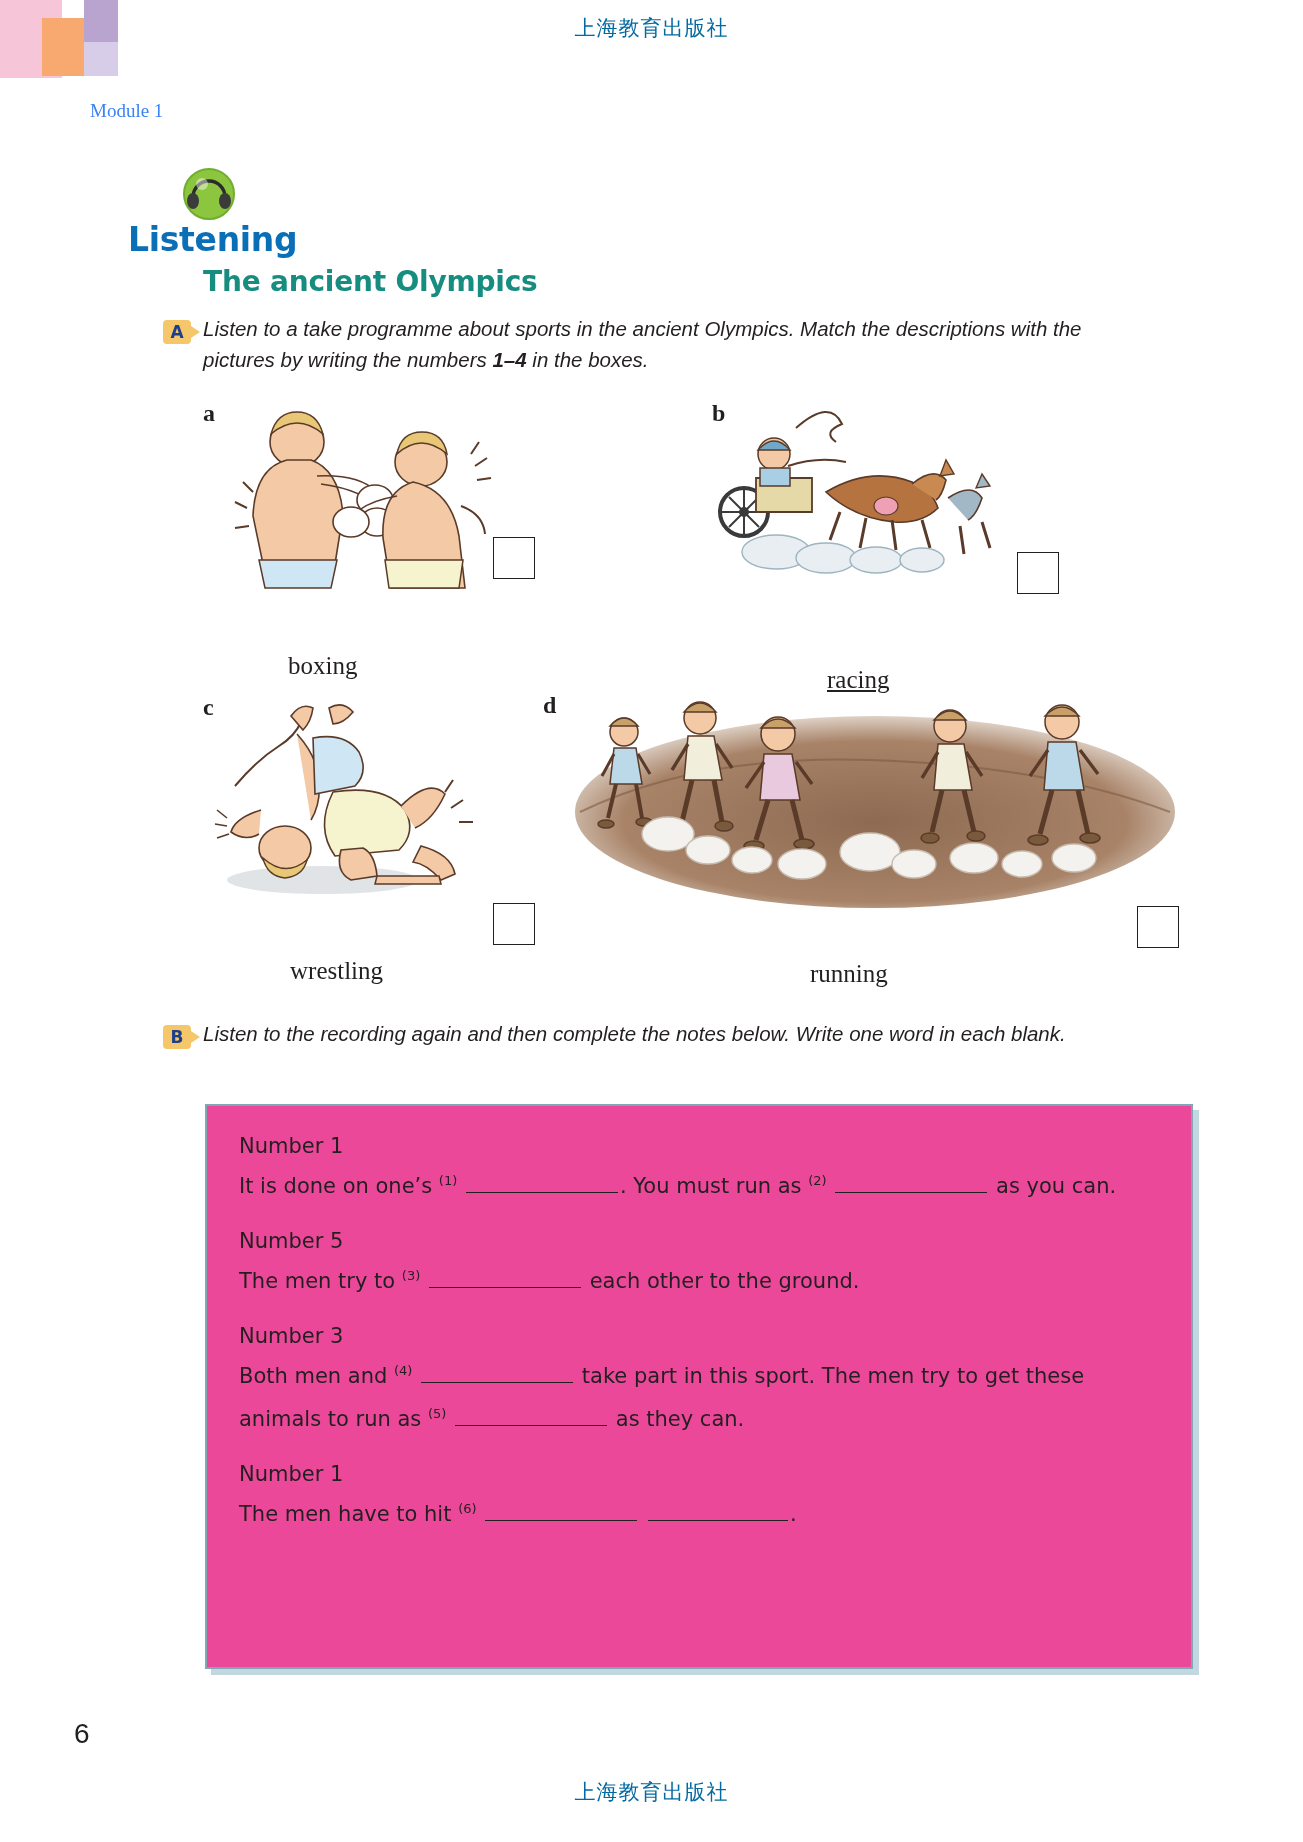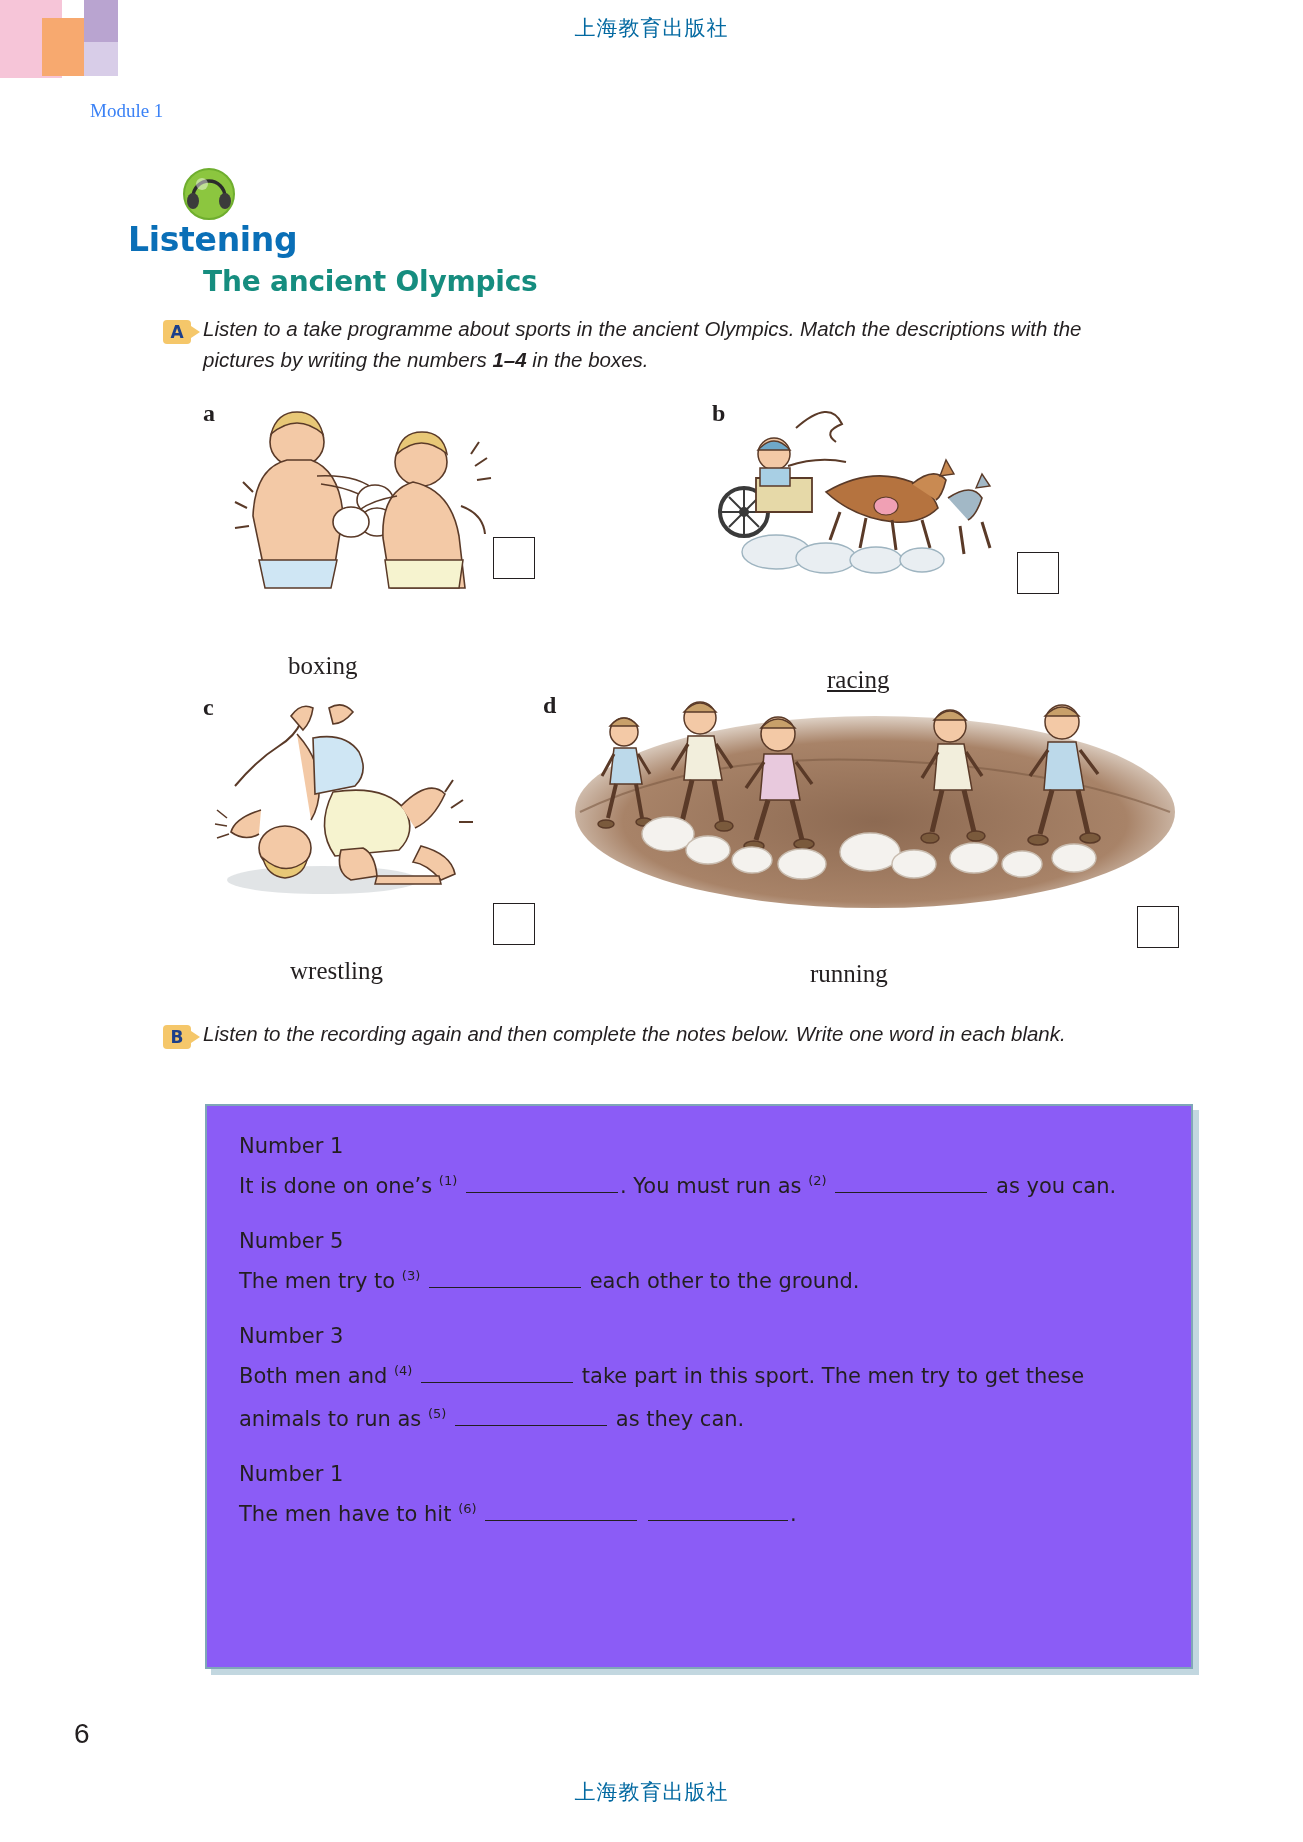--- a/index.html
+++ b/index.html
@@ -132,21 +132,21 @@
     background: #ffffff;
   }
 
   .illus { position: absolute; }
 
   
   .notes-panel {
     position: absolute;
     left: 205px; top: 1104px;
     width: 988px; height: 565px;
-    background: #8b5cf6;
+    background: #ec4899;
     border: 2px solid #7fa7b8;
     box-shadow: 6px 6px 0 0 #c2d7e0;
   }
   .notes-inner {
     position: absolute;
     left: 32px; top: 28px; right: 30px;
     font-family: "DejaVu Sans", sans-serif;
   }
   .note-heading {
     font-size: 21px;

